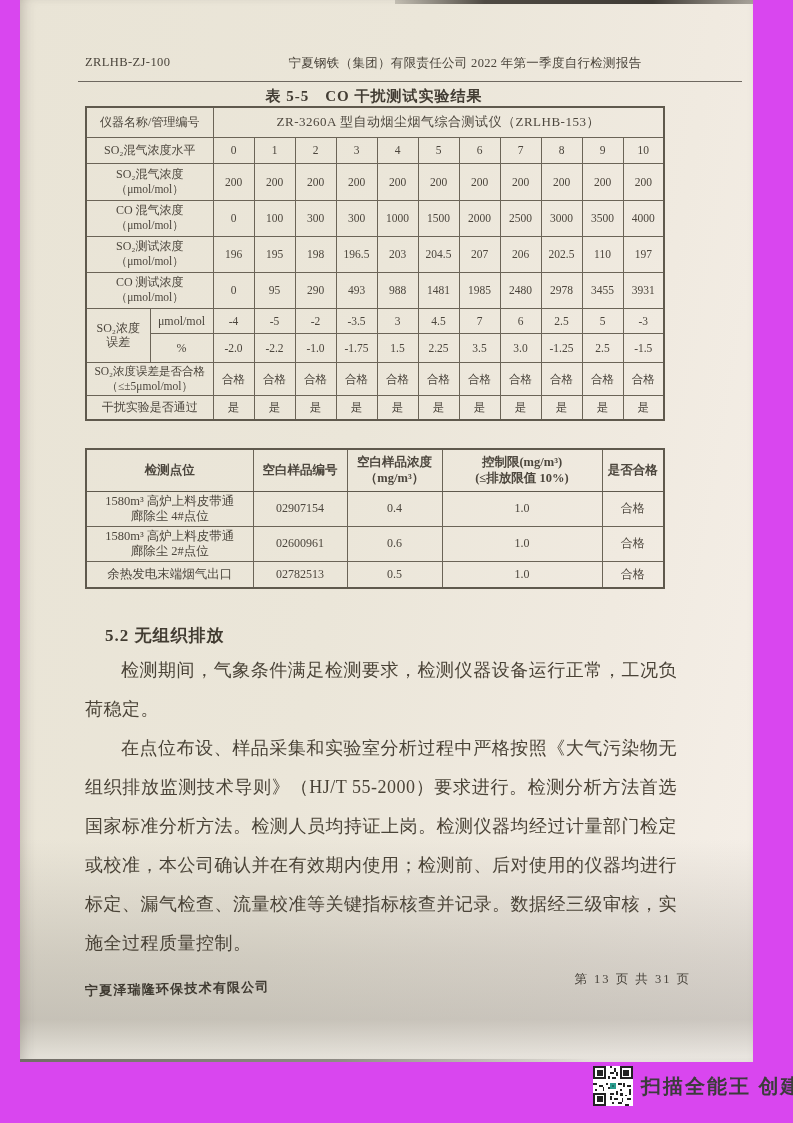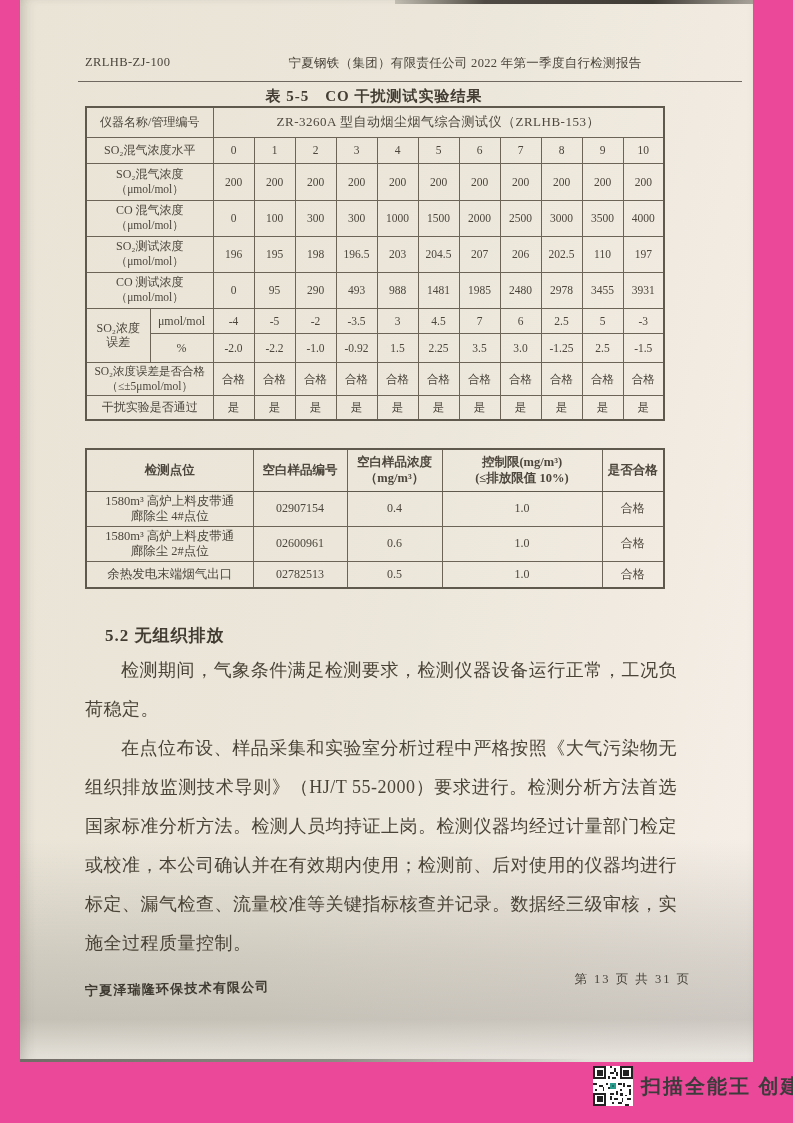--- a/index.html
+++ b/index.html
@@ -1,21 +1,21 @@
 <!DOCTYPE html>
 <html><head>
 <meta charset="utf-8">
 <style>
   * { box-sizing: border-box; margin: 0; padding: 0; }
   html,body { width: 793px; height: 1123px; }
   body {
     font-family: "Liberation Serif", "DejaVu Serif", serif;
     background: #ffffff;
   }
-  .stage { position: relative; width: 793px; height: 1123px; background: #ec4899; overflow: hidden; }
+  .stage { position: relative; width: 793px; height: 1123px; background: #d946ef; overflow: hidden; }
 
   
   .scan {
     position: absolute; left: 20px; top: 0; width: 733px; height: 1062px;
     background:
       linear-gradient(to bottom, rgba(255,255,255,0) 0%, rgba(255,255,255,0) 79%,
         rgba(134,130,123,0.26) 90%, rgba(148,144,138,0.42) 96%, rgba(230,228,224,0.55) 100%),
       linear-gradient(100deg, #e9e4d6 0%, #ebe6d9 45%, #f0eae0 76%, #f5efe8 100%);
     box-shadow: inset 10px 0 14px -8px rgba(60,55,48,0.28), inset -3px 0 8px -5px rgba(60,55,48,0.10);
   }
@@ -203,21 +203,21 @@
             <td>6</td>
             <td>2.5</td>
             <td>5</td>
             <td>-3</td>
           </tr>
           <tr style="height: 29px;">
             <td class="lbl">%</td>
             <td>-2.0</td>
             <td>-2.2</td>
             <td>-1.0</td>
-            <td>-0.92</td>
+            <td>-1.75</td>
             <td>1.5</td>
             <td>2.25</td>
             <td>3.5</td>
             <td>3.0</td>
             <td>-1.25</td>
             <td>2.5</td>
             <td>-1.5</td>
           </tr>
           <tr style="height: 33px;">
             <td class="lbl small" colspan="2">SO₂浓度误差是否合格（≤±5μmol/mol）</td>

